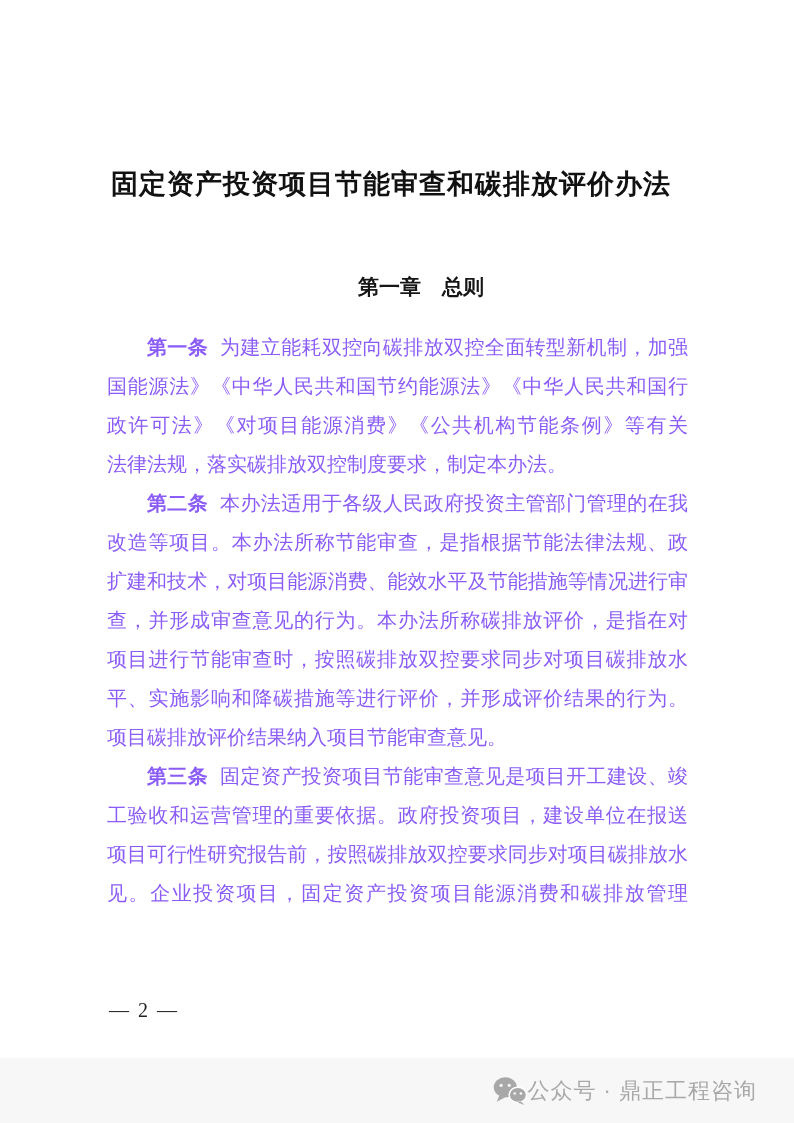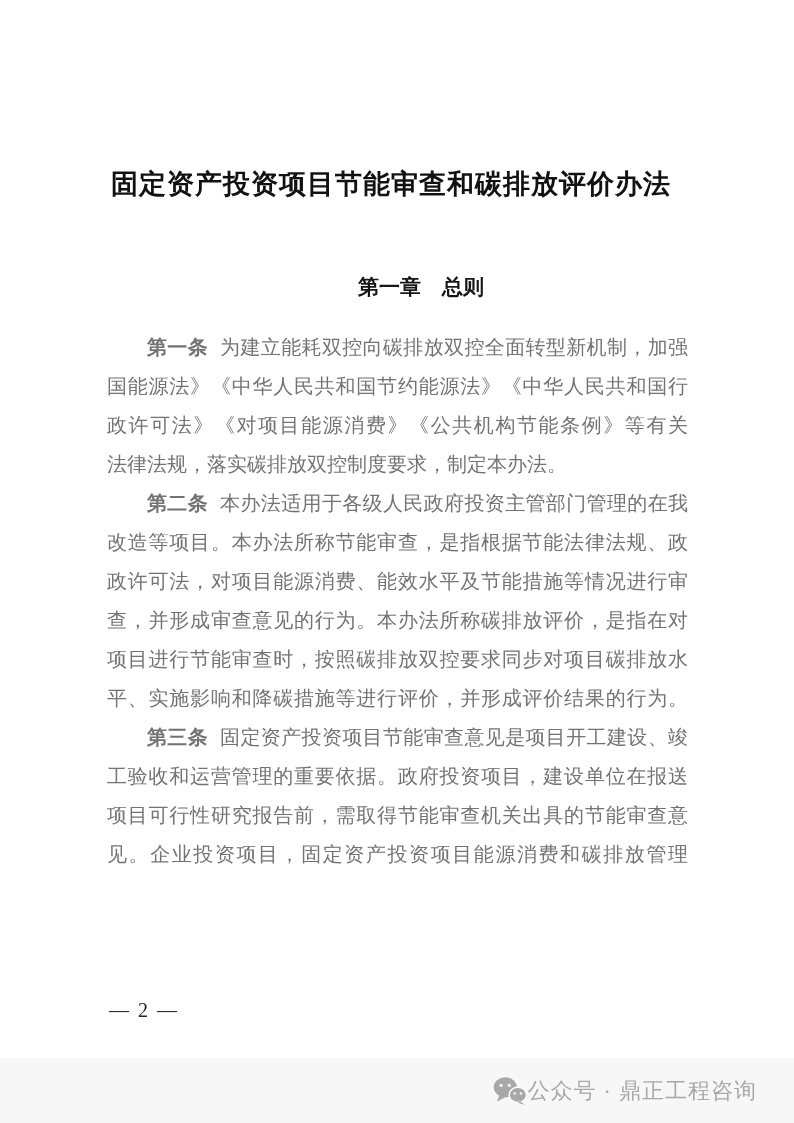--- a/index.html
+++ b/index.html
@@ -41,21 +41,21 @@
     color: #161616;
     font-family: "Liberation Sans", "DejaVu Sans", sans-serif;
     padding-left: 48px;
   }
   .body-text {
     position: absolute;
     top: 328px;
     left: 107px;
     width: 581px;
     font-size: 20px;
-    color: #737373;
+    color: #8b5cf6;
   }
   .line {
     height: 39px;
     line-height: 39px;
     white-space: nowrap;
   }
   .jline {
     white-space: normal;
     text-align: justify;
     text-align-last: justify;
@@ -123,28 +123,29 @@
 
   <div class="body-text">
 
     <div class="line jline firstline"><span class="lead">第一条</span><span>为建立能耗双控向碳排放双控全面转型新机制，加强</span></div>
     <div class="line jline">国能源法》《中华人民共和国节约能源法》《中华人民共和国行</div>
     <div class="line jline">政许可法》《对项目能源消费》《公共机构节能条例》等有关</div>
     <div class="line lastline">法律法规，落实碳排放双控制度要求，制定本办法。</div>
 
     <div class="line jline firstline"><span class="lead">第二条</span><span>本办法适用于各级人民政府投资主管部门管理的在我</span></div>
     <div class="line jline">改造等项目。本办法所称节能审查，是指根据节能法律法规、政</div>
-    <div class="line jline">政许可法，对项目能源消费、能效水平及节能措施等情况进行审</div>
+    <div class="line jline">扩建和技术，对项目能源消费、能效水平及节能措施等情况进行审</div>
     <div class="line jline">查，并形成审查意见的行为。本办法所称碳排放评价，是指在对</div>
     <div class="line jline">项目进行节能审查时，按照碳排放双控要求同步对项目碳排放水</div>
     <div class="line jline">平、实施影响和降碳措施等进行评价，并形成评价结果的行为。</div>
+    <div class="line lastline">项目碳排放评价结果纳入项目节能审查意见。</div>
 
     <div class="line jline firstline"><span class="lead">第三条</span><span>固定资产投资项目节能审查意见是项目开工建设、竣</span></div>
     <div class="line jline">工验收和运营管理的重要依据。政府投资项目，建设单位在报送</div>
-    <div class="line jline">项目可行性研究报告前，需取得节能审查机关出具的节能审查意</div>
+    <div class="line jline">项目可行性研究报告前，按照碳排放双控要求同步对项目碳排放水</div>
     <div class="line jline">见。企业投资项目，固定资产投资项目能源消费和碳排放管理</div>
 
   </div>
 
   <div class="page-number">— 2 —</div>
 
   <div class="footer-band">
     <div class="footer-content">
       <span class="wechat-icon-box">
         <svg width="34" height="30" viewBox="0 0 36 30" xmlns="http://www.w3.org/2000/svg" aria-hidden="true">

